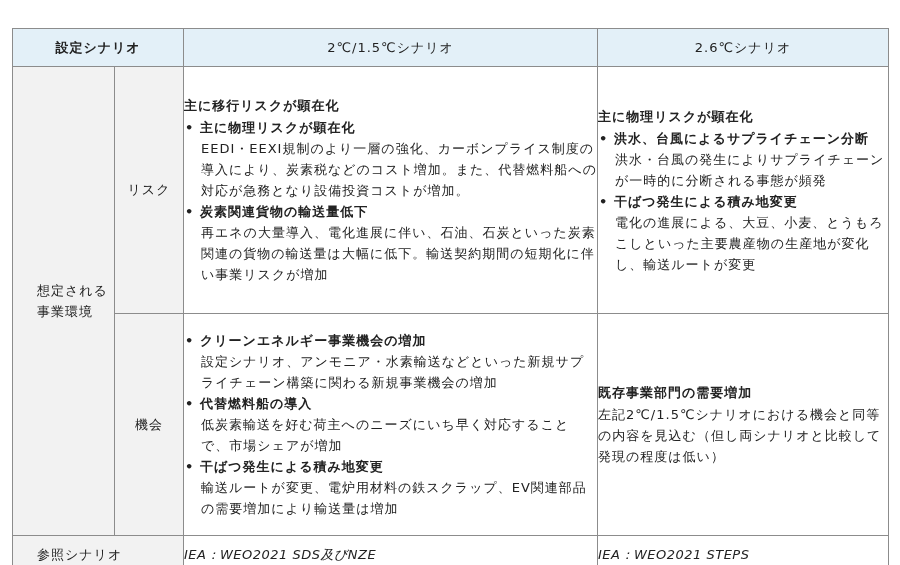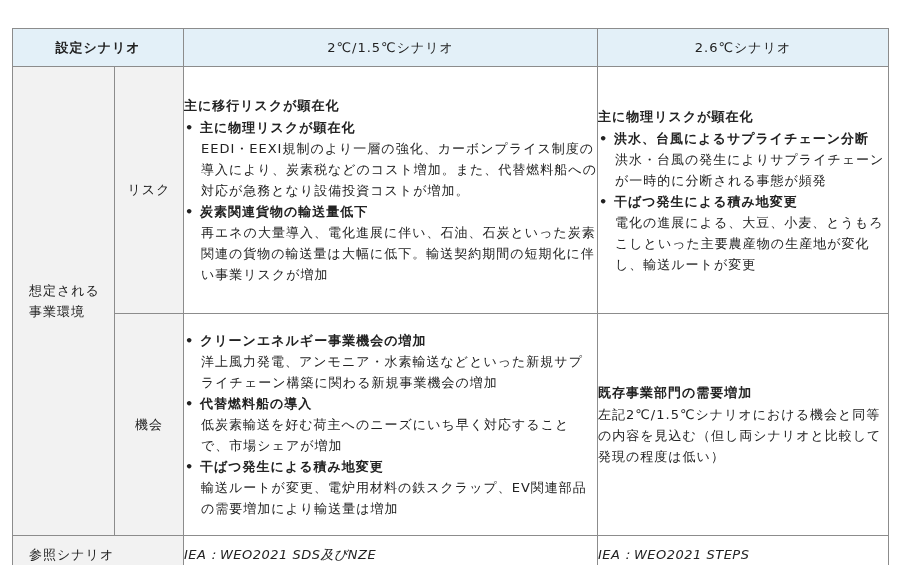--- a/index.html
+++ b/index.html
@@ -5,21 +5,21 @@
   html, body { margin: 0; padding: 0; background: #ffffff; }
   body { width: 900px; height: 565px; position: relative; overflow: hidden;
          font-family: "DejaVu Sans", "Liberation Sans", sans-serif; color: #222; }
   table.scn { position: absolute; left: 12px; top: 28px; width: 876px;
               border-collapse: collapse; table-layout: fixed; font-size: 13px; }
   table.scn td, table.scn th { border: 1px solid #8c8c8c; padding: 0; vertical-align: middle; }
   th.hd { background: #e3f0f8; height: 37px; font-weight: bold; font-size: 13px;
           letter-spacing: 1px; text-align: center; }
   th.hd.plain { font-weight: normal; text-align: center; }
   td.lab { background: #f2f2f2; font-weight: normal; letter-spacing: 1px; }
-  td.lab.c1 { padding-left: 16px; line-height: 21px; }
+  td.lab.c1 { padding-left: 24px; line-height: 21px; }
   td.lab.c2 { text-align: center; }
   td.cell { vertical-align: top; padding: 8px 10px 8px 10px; line-height: 21px; letter-spacing: 1px; }
   td.cell.mid { vertical-align: middle; }
   .lead { font-weight: bold; margin-bottom: 1px; }
   .bul { font-weight: bold; padding-left: 16px; position: relative; }
   .bul::before { content: "•"; position: absolute; left: 1px; }
   .desc { padding-left: 17px; font-weight: normal; }
   td.ref { height: 37px; padding-left: 10px; letter-spacing: 0.5px; font-style: italic; }
 </style>
 </head>
@@ -58,21 +58,21 @@
       <div class="desc">洪水・台風の発生によりサプライチェーンが一時的に分断される事態が頻発</div>
       <div class="bul">干ばつ発生による積み地変更</div>
       <div class="desc">電化の進展による、大豆、小麦、とうもろこしといった主要農産物の生産地が変化し、輸送ルートが変更</div>
     </td>
   </tr>
 
   <tr style="height:222px">
     <td class="lab c2">機会</td>
     <td class="cell">
       <div class="bul">クリーンエネルギー事業機会の増加</div>
-      <div class="desc">洋上風力発電、アンモニア・水素輸送などといった新規サプライチェーン構築に関わる新規事業機会の増加</div>
+      <div class="desc">設定シナリオ、アンモニア・水素輸送などといった新規サプライチェーン構築に関わる新規事業機会の増加</div>
       <div class="bul">代替燃料船の導入</div>
       <div class="desc">低炭素輸送を好む荷主へのニーズにいち早く対応することで、市場シェアが増加</div>
       <div class="bul">干ばつ発生による積み地変更</div>
       <div class="desc">輸送ルートが変更、電炉用材料の鉄スクラップ、EV関連部品の需要増加により輸送量は増加</div>
     </td>
     <td class="cell mid">
       <div class="lead">既存事業部門の需要増加</div>
       <div>左記2℃/1.5℃シナリオにおける機会と同等の内容を見込む（但し両シナリオと比較して発現の程度は低い）</div>
     </td>
   </tr>

